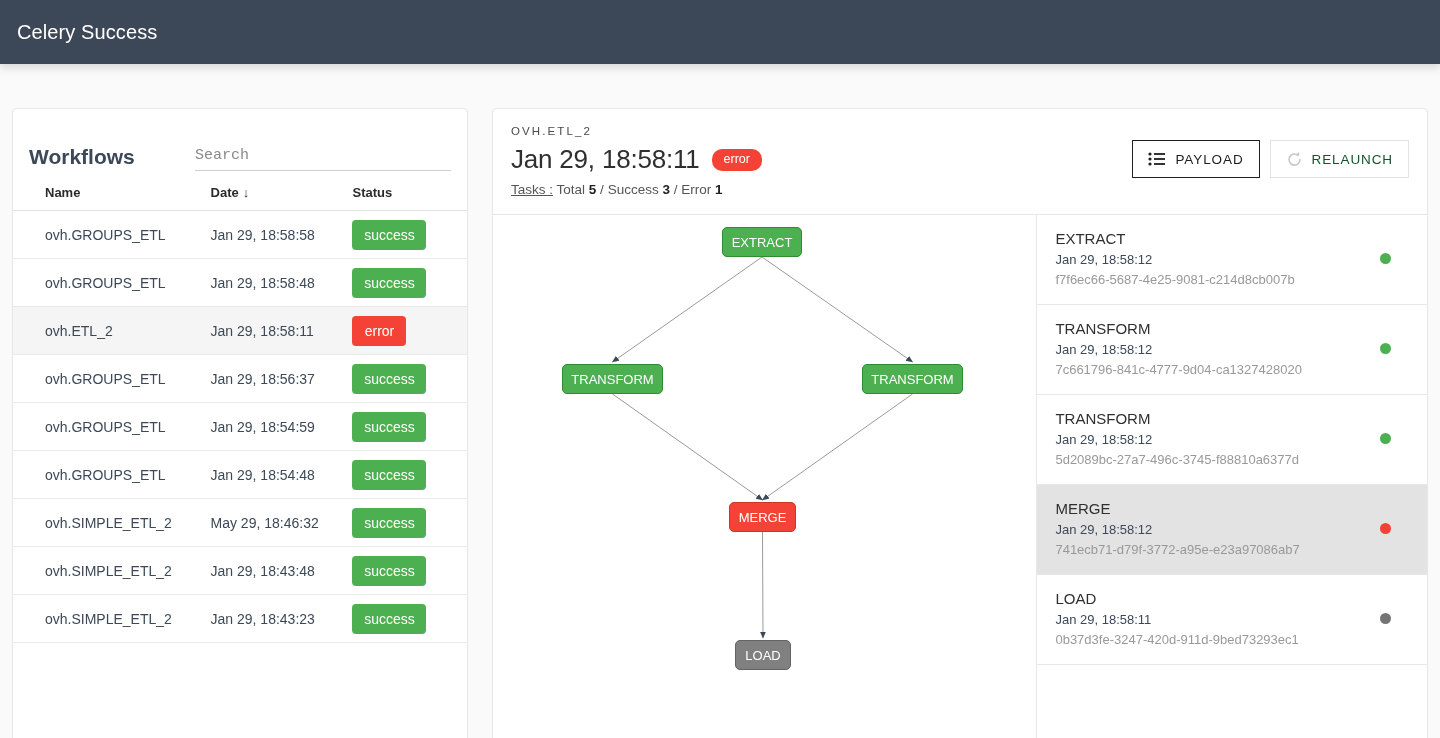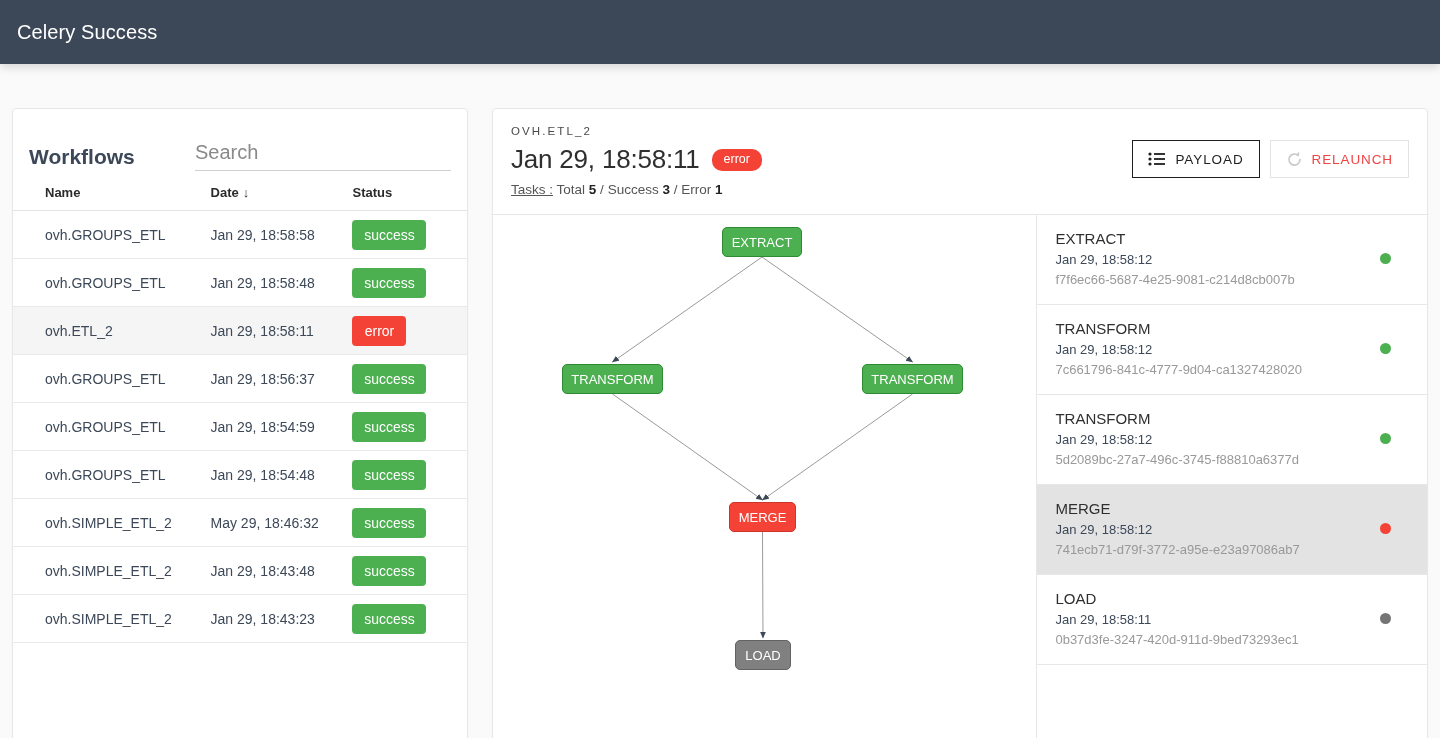--- a/index.html
+++ b/index.html
@@ -66,22 +66,22 @@
   }
   .search-wrap {
     flex: 1;
     margin-left: 6px;
     border-bottom: 1px solid #cfcfcf;
     padding-bottom: 4px;
   }
   .search-input {
     border: none; outline: none;
     width: 100%;
-    font-family: Liberation Sans, sans-serif;
-    font-size: 20px;
+    font-family: Liberation Mono, monospace;
+    font-size: 15px;
     color: #3c4858;
     background: transparent;
     padding: 0 0 2px 0;
   }
   .search-input::placeholder { color: #8a8a8a; }
 
   table.wf-table { border-collapse: collapse; width: 100%; }
   table.wf-table th {
     text-align: left;
     font-size: 13px;
@@ -179,21 +179,21 @@
     letter-spacing: 0.9px;
     cursor: pointer;
   }
   .btn.primary {
     border: 1px solid #1f1f1f;
     color: #1f1f1f;
     font-weight: 400;
   }
   .btn.disabled {
     border: 1px solid #e3e3e3;
-    color: #ef4444;
+    color: #14532d;
     margin-left: 10px;
     cursor: default;
   }
   .btn .ico { margin-right: 9px; display:flex; align-items:center; }
 
   
   .detail-body {
     display: flex;
     height: 556px;
   }

